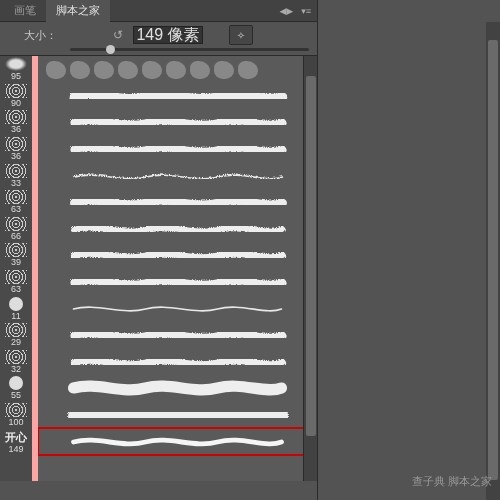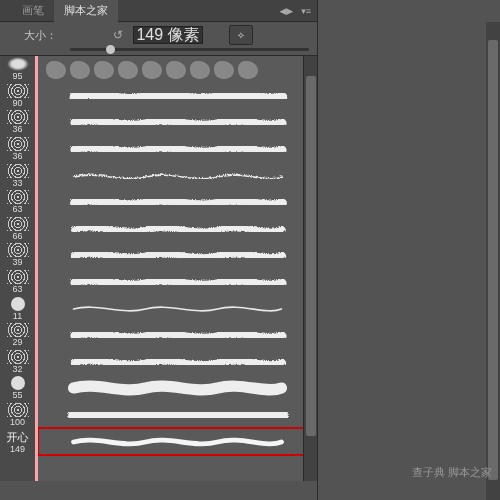--- a/index.html
+++ b/index.html
@@ -1,49 +1,49 @@
 <!DOCTYPE html>
 <html><head>
 <meta charset="utf-8">
 <style>
 *{margin:0;padding:0;box-sizing:border-box;font-family:"Microsoft YaHei",sans-serif}
 body{background:#535353;width:500px;height:500px;overflow:hidden;color:#c8c8c8;font-size:11px;position:relative}
 .panel{width:318px;height:500px;background:#535353;border-right:1px solid #2a2a2a;position:relative}
-.tabs{height:22px;background:#424242;display:flex;align-items:center;padding-left:12px;border-bottom:1px solid #2a2a2a}
+.tabs{height:22px;background:#424242;display:flex;align-items:center;padding-left:4px;border-bottom:1px solid #2a2a2a}
 .tab{padding:4px 10px;cursor:pointer;color:#999}
 .tab.active{background:#535353;color:#e0e0e0}
 .tabs-right{margin-left:auto;padding-right:6px;display:flex;gap:8px}
 .tabs-right span{cursor:pointer;color:#aaa;font-size:9px}
 .size-row{height:26px;display:flex;align-items:center;padding:0 24px;gap:6px}
 .size-label{color:#c8c8c8}
 .reset-icon{width:14px;height:14px;display:inline-block;color:#aaa;font-size:12px;cursor:pointer;margin-left:50px}
 .size-input{width:70px;height:18px;background:#333;border:1px solid #222;color:#e0e0e0;text-align:center;font-size:16px}
 .toggle-btn{width:24px;height:20px;background:#464646;border:1px solid #2a2a2a;border-radius:2px;margin-left:20px;cursor:pointer;display:flex;align-items:center;justify-content:center;color:#ccc;font-size:10px}
 .slider-track{height:3px;background:#333;margin:0 8px 4px 70px;position:relative;border-radius:2px}
 .slider-thumb{position:absolute;width:9px;height:9px;background:#c8c8c8;border-radius:50%;top:-3px;left:15%}
 .brush-area{display:flex;height:426px;border-top:1px solid #2a2a2a}
-.thumbs{width:38px;background:#4a4a4a;border-right:3px solid #fca5a5;overflow:hidden}
+.thumbs{width:38px;background:#4a4a4a;border-right:6px solid #fca5a5;overflow:hidden}
 .thumb{height:26.6px;display:flex;flex-direction:column;align-items:center;justify-content:center;color:#ddd;font-size:9px;line-height:1}
 .thumb-ico{width:22px;height:14px;background:radial-gradient(circle,#ccc 30%,transparent 70%);margin-bottom:1px}
 .thumb-ico.blob{background:radial-gradient(ellipse,#ddd 40%,transparent 70%)}
 .thumb-ico.dot{width:14px;height:14px;background:#ddd;border-radius:50%}
 .thumb-ico.sp{background:repeating-radial-gradient(circle,#ccc 0 1px,transparent 1px 3px)}
-.thumb-ico.text{background:none;color:#eee;font-size:11px;font-weight:normal;line-height:14px}
+.thumb-ico.text{background:none;color:#eee;font-size:11px;font-weight:bold;line-height:14px}
 .strokes{flex:1;background:#5a5a5a;overflow:hidden;position:relative}
 .stroke-row{height:26.6px;display:flex;align-items:center;padding:0 8px}
 .stroke{width:100%;height:16px;position:relative}
 .stroke svg{width:100%;height:100%}
 .highlighted{outline:2px solid #d00000;outline-offset:-1px}
 .dabs{display:flex;gap:4px;align-items:center}
 .dab{width:20px;height:18px;background:#888;border-radius:40% 60% 50% 50%}
 .scrollbar{position:absolute;right:0;top:0;width:14px;height:100%;background:#424242;border-left:1px solid #2a2a2a}
 .scroll-thumb{position:absolute;top:20px;width:10px;left:2px;height:360px;background:#6a6a6a;border-radius:2px}
 .side-scroll{position:absolute;right:0;top:22px;width:14px;height:478px;background:#424242}
 .side-thumb{position:absolute;width:10px;left:2px;top:18px;height:440px;background:#6a6a6a;border-radius:2px}
-.watermark{position:absolute;right:8px;bottom:21px;font-size:9px;color:#888;text-align:left;line-height:1.3}
+.watermark{position:absolute;right:8px;bottom:12px;font-size:9px;color:#888;text-align:left;line-height:1.3}
 .watermark .cn{font-size:11px;color:#999}
 </style>
 </head>
 <body>
 
 <div class="panel">
   <div class="tabs">
     <div class="tab">画笔</div>
     <div class="tab active">脚本之家</div>
     <div class="tabs-right">

